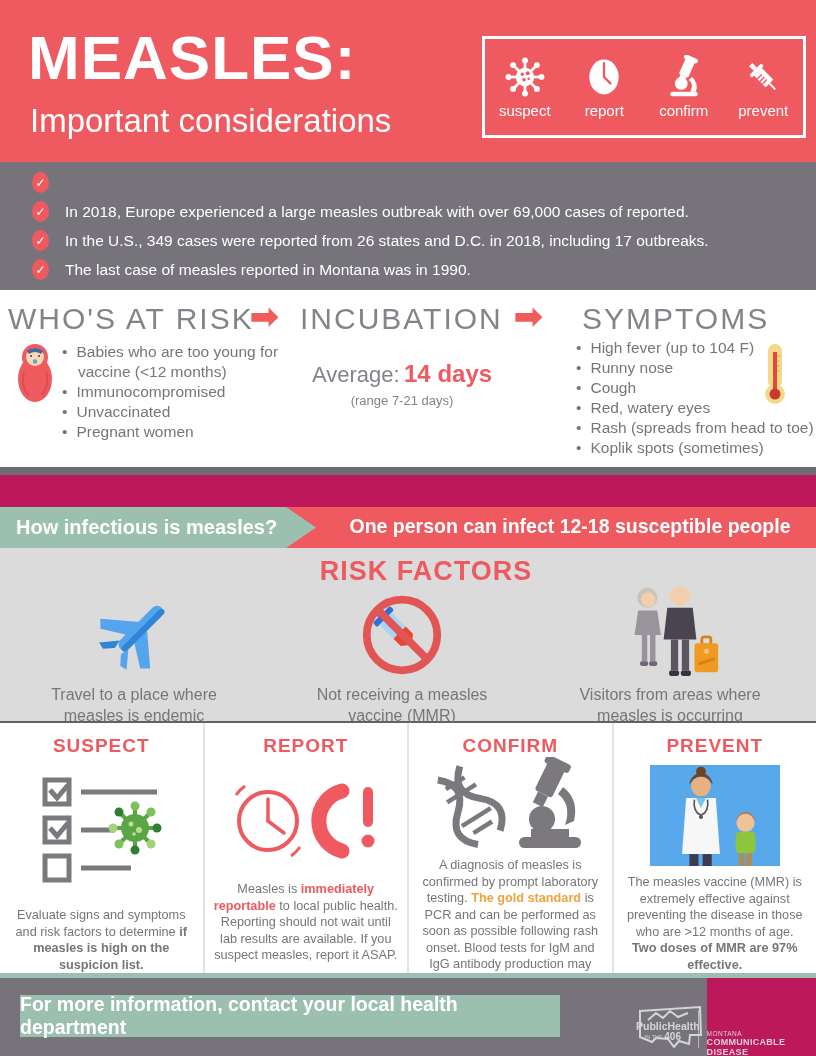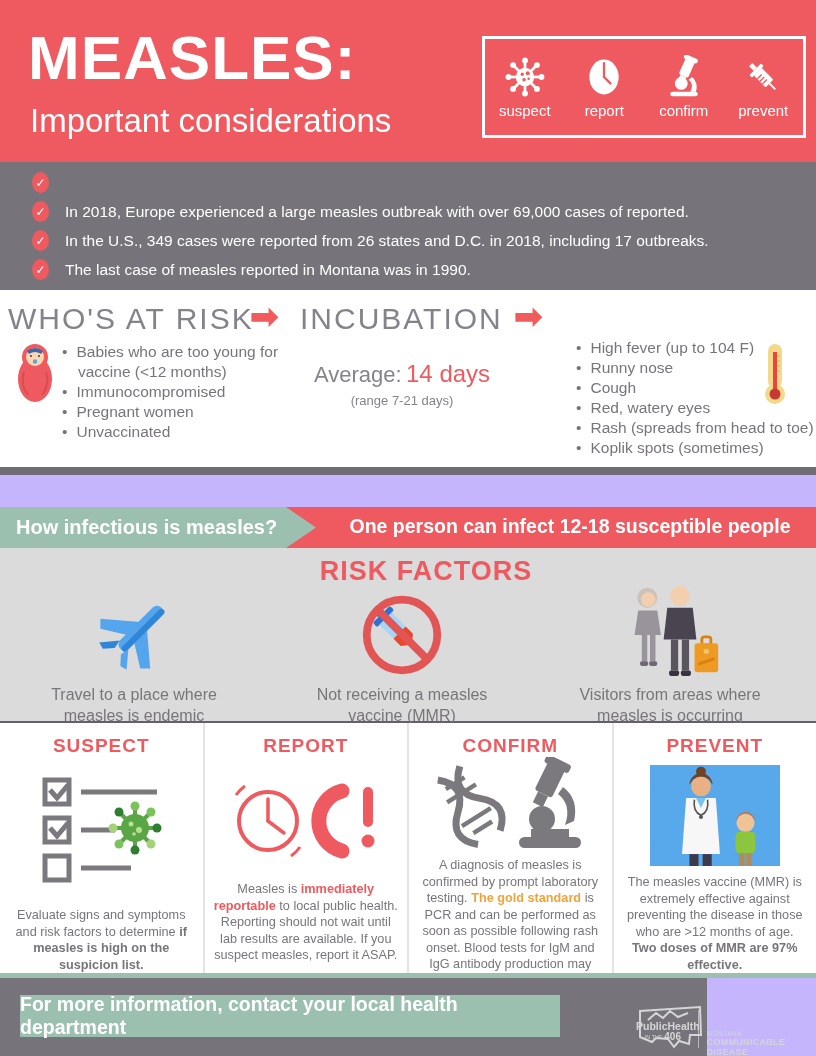--- a/index.html
+++ b/index.html
@@ -1,16 +1,16 @@
 <!DOCTYPE html>
 <html><head>
 <meta charset="utf-8">
 <style>
   html,body{margin:0;padding:0;background:#fff;}
-  .canvas{position:relative;width:816px;height:1056px;overflow:hidden;background:#c4b5fd;
+  .canvas{position:relative;width:816px;height:1056px;overflow:hidden;background:#be185d;
           font-family:"Liberation Sans",sans-serif;}
 
   
   .header{position:absolute;left:0;top:0;width:816px;height:162px;background:#ee5a5f;}
   .title{position:absolute;left:28px;top:22px;font-size:62px;font-weight:800;color:#fff;letter-spacing:1px;}
   .subtitle{position:absolute;left:30px;top:102px;font-size:33px;font-weight:400;color:#fff;}
   .steps{position:absolute;left:482px;top:36px;width:318px;height:96px;border:3px solid #fff;display:flex;}
   .step{flex:1;display:flex;flex-direction:column;align-items:center;justify-content:center;gap:3px;color:#fff;}
   .step .lbl{font-size:15px;}
 
@@ -31,21 +31,21 @@
   .arrow{position:absolute;top:6px;font-size:34px;color:#f05c5c;font-weight:bold;}
   .arrow1{left:250px;}
   .arrow2{left:514px;}
   .baby{position:absolute;left:12px;top:50px;}
   ul{margin:0;padding:0;list-style:none;}
   .blist li{padding-left:16px;text-indent:-16px;color:#77757a;font-size:15.5px;line-height:20px;}
   .blist li::before{content:"•";margin-right:9px;}
   .risk-list{position:absolute;left:62px;top:52px;width:232px;}
   .incu{position:absolute;left:292px;top:70px;width:220px;text-align:center;}
   .incu .avg{font-size:22px;color:#85838a;}
-  .incu .val{font-size:24px;color:#ee5a5f;font-weight:normal;}
+  .incu .val{font-size:24px;color:#ee5a5f;font-weight:bold;}
   .incu .range{font-size:13px;color:#85838a;margin-top:5px;}
   .symp-list{position:absolute;left:576px;top:48px;width:242px;}
   .thermo{position:absolute;left:756px;top:52px;}
 
   
   .comp{position:absolute;left:0;top:467px;width:816px;}
   .bar{height:4px;background:#6f6d73;}
   .comp-band{height:32px;background:#fff;display:flex;align-items:center;justify-content:center;}
   .comp-band span{color:#ee5a5f;font-weight:bold;font-size:21.5px;letter-spacing:-0.3px;}
 
@@ -197,38 +197,39 @@
       <span class="fcheck">✓</span>
       <span class="txt">The last case of measles reported in Montana was in 1990.</span>
     </div>
   </div>
 
   <div class="mid">
     <div class="hd h-risk">WHO'S AT RISK</div>
     <div class="arrow arrow1">➡</div>
     <div class="hd h-incu">INCUBATION</div>
     <div class="arrow arrow2">➡</div>
+    <div class="hd h-symp">SYMPTOMS</div>
 
     <svg class="baby" width="46" height="64" viewBox="0 0 46 64">
       <ellipse cx="23" cy="39" rx="17" ry="23" fill="#ee5a5f"></ellipse>
       <circle cx="23" cy="17" r="13" fill="#ee5a5f"></circle>
       <circle cx="23" cy="17" r="9" fill="#fcd7b6"></circle>
       <path d="M15,11 q8,-6 16,0 l-2,3 q-6,-4 -12,0 z" fill="#3f68a5"></path>
       <circle cx="19" cy="16" r="1.1" fill="#4a4a4a"></circle>
         <circle cx="27" cy="16" r="1.1" fill="#4a4a4a"></circle>
       <circle cx="23" cy="21.5" r="2.2" fill="#5aa7d6"></circle>
       <path d="M12,32 q-4,13 4,23" stroke="#d94d52" fill="none" stroke-width="2"></path>
       <path d="M34,32 q4,13 -4,23" stroke="#d94d52" fill="none" stroke-width="2"></path>
     </svg>
 
     <ul class="blist risk-list">
       <li>Babies who are too young for vaccine (&lt;12 months)</li>
       <li>Immunocompromised</li>
+      <li>Unvaccinated</li>
       <li>Pregnant women</li>
-      <li>Unvaccinated</li>
     </ul>
 
     <div class="incu">
       <span class="avg">Average:</span>
       <span class="val">14 days</span>
       <div class="range">(range 7-21 days)</div>
     </div>
 
     <ul class="blist symp-list">
       <li>High fever (up to 104 F)</li>

